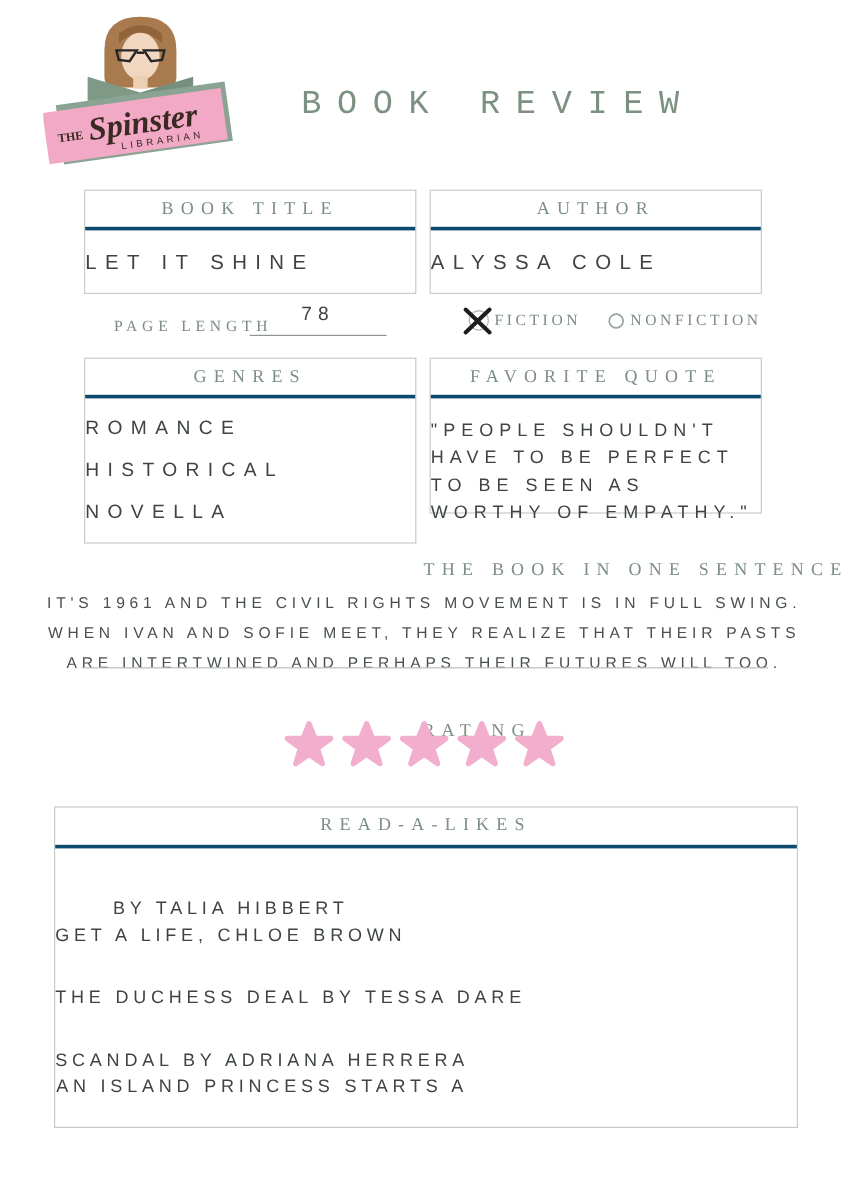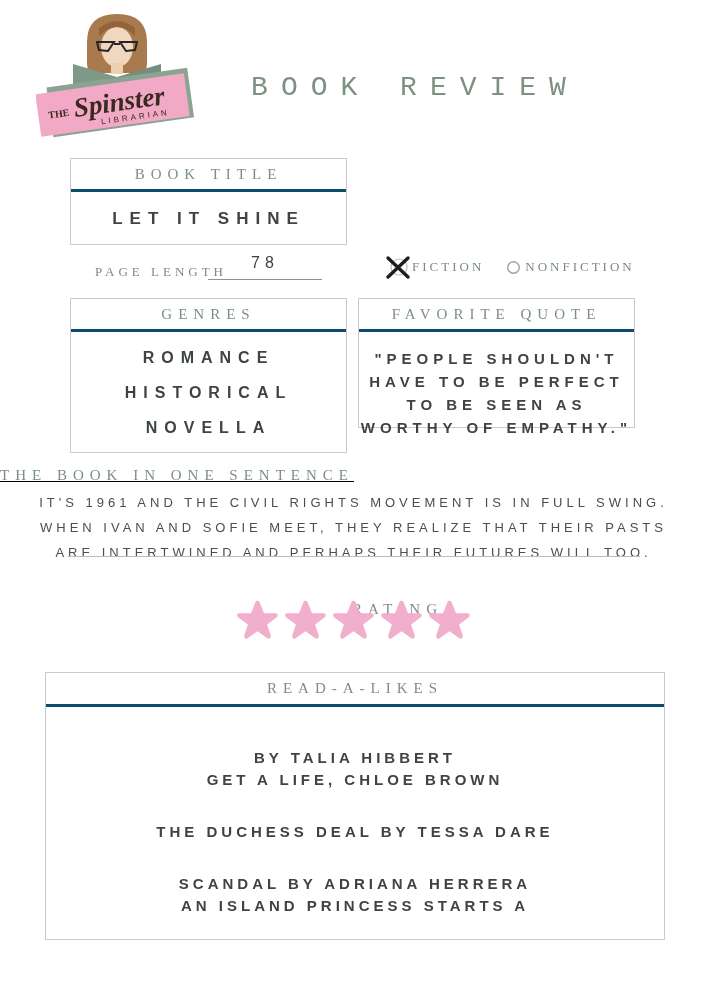--- a/index.html
+++ b/index.html
@@ -18,21 +18,21 @@
   
   .box { position:absolute; border:1px solid #c8cbca; background:#fff; }
   .box-header {
     height:33px; border-bottom:3px solid #0c4a6e;
     display:flex; align-items:center; justify-content:center;
   }
   .sage-label {
     font-family:"Liberation Serif", serif; font-size:15px;
     letter-spacing:6px; color:#7d8f85;
   }
-  .box-body { display:flex; flex-direction:column; align-items:center; justify-content:center;font-weight:bold; }
+  .box-body { display:flex; flex-direction:column; align-items:flex-start; justify-content:center; }
   .hand {
     font-family:"Liberation Sans", sans-serif; color:#3e4446;
     font-size:17px; letter-spacing:7px; white-space:nowrap;
   }
   .box-title   { left:70px;  top:158px; width:277px; height:87px; }
   .box-author  { left:358px; top:158px; width:277px; height:87px; }
   .box-title .box-body, .box-author .box-body { height:53px; }
 
   
   .pl-label { position:absolute; left:95px; top:264px; font-size:13px; letter-spacing:4px; color:#7b8a86; }
@@ -47,21 +47,21 @@
 
   
   .box-genres { left:70px;  top:298px; width:277px; height:155px; }
   .box-quote  { left:358px; top:298px; width:277px; height:130px; }
   .box-genres .box-body { height:121px; justify-content:center; gap:17px; }
   .genre-item { font-size:16px; letter-spacing:7px; }
   .box-quote .box-body { height:121px; justify-content:center; }
   .quote-line { font-size:15px; letter-spacing:5px; line-height:23px; }
 
   
-  .sentence-label { position:absolute; left:0; top:466px; width:707px; text-align:left;text-decoration:underline; }
+  .sentence-label { position:absolute; left:0; top:466px; width:707px; text-align:right; }
   .sentence-lines { position:absolute; left:0; top:490px; width:707px; text-align:center; }
   .sentence-line  { font-size:13px; letter-spacing:4px; line-height:25px; color:#48504f; }
   .sentence-rule  { position:absolute; left:68px; top:556px; width:572px; height:1px;
                     background:#b9bdbd; }
 
   
   .rating-label { position:absolute; left:0; top:600px; width:707px; text-align:center;margin-left:44px; }
   .star-row { position:absolute; left:0; top:599px; width:707px;
               display:flex; justify-content:center; gap:7px; }
   .star { width:41px; height:41px; }
@@ -115,20 +115,28 @@
 
   <div class="box box-title">
     <div class="box-header">
       <span class="sage-label">BOOK TITLE</span>
     </div>
     <div class="box-body">
       <span class="hand">LET IT SHINE</span>
     </div>
   </div>
 
+  <div class="box box-author">
+    <div class="box-header">
+      <span class="sage-label">AUTHOR</span>
+    </div>
+    <div class="box-body">
+      <span class="hand">ALYSSA COLE</span>
+    </div>
+  </div>
 
   <div class="pl-label sage-label" style="font-size:13px; letter-spacing:4px;">PAGE LENGTH</div>
   <div class="pl-line">
     <span class="hand pl-value">78</span>
   </div>
 
   <div class="format-row">
     <svg class="check-x" viewBox="0 0 28 28">
       <circle cx="16" cy="14" r="8" fill="none" stroke="#b9bfbd" stroke-width="1.2"></circle>
       <path d="M5 5 L25 24 M25 5 L5 24" stroke="#1d1d1d" stroke-width="3.4" stroke-linecap="round"></path>

